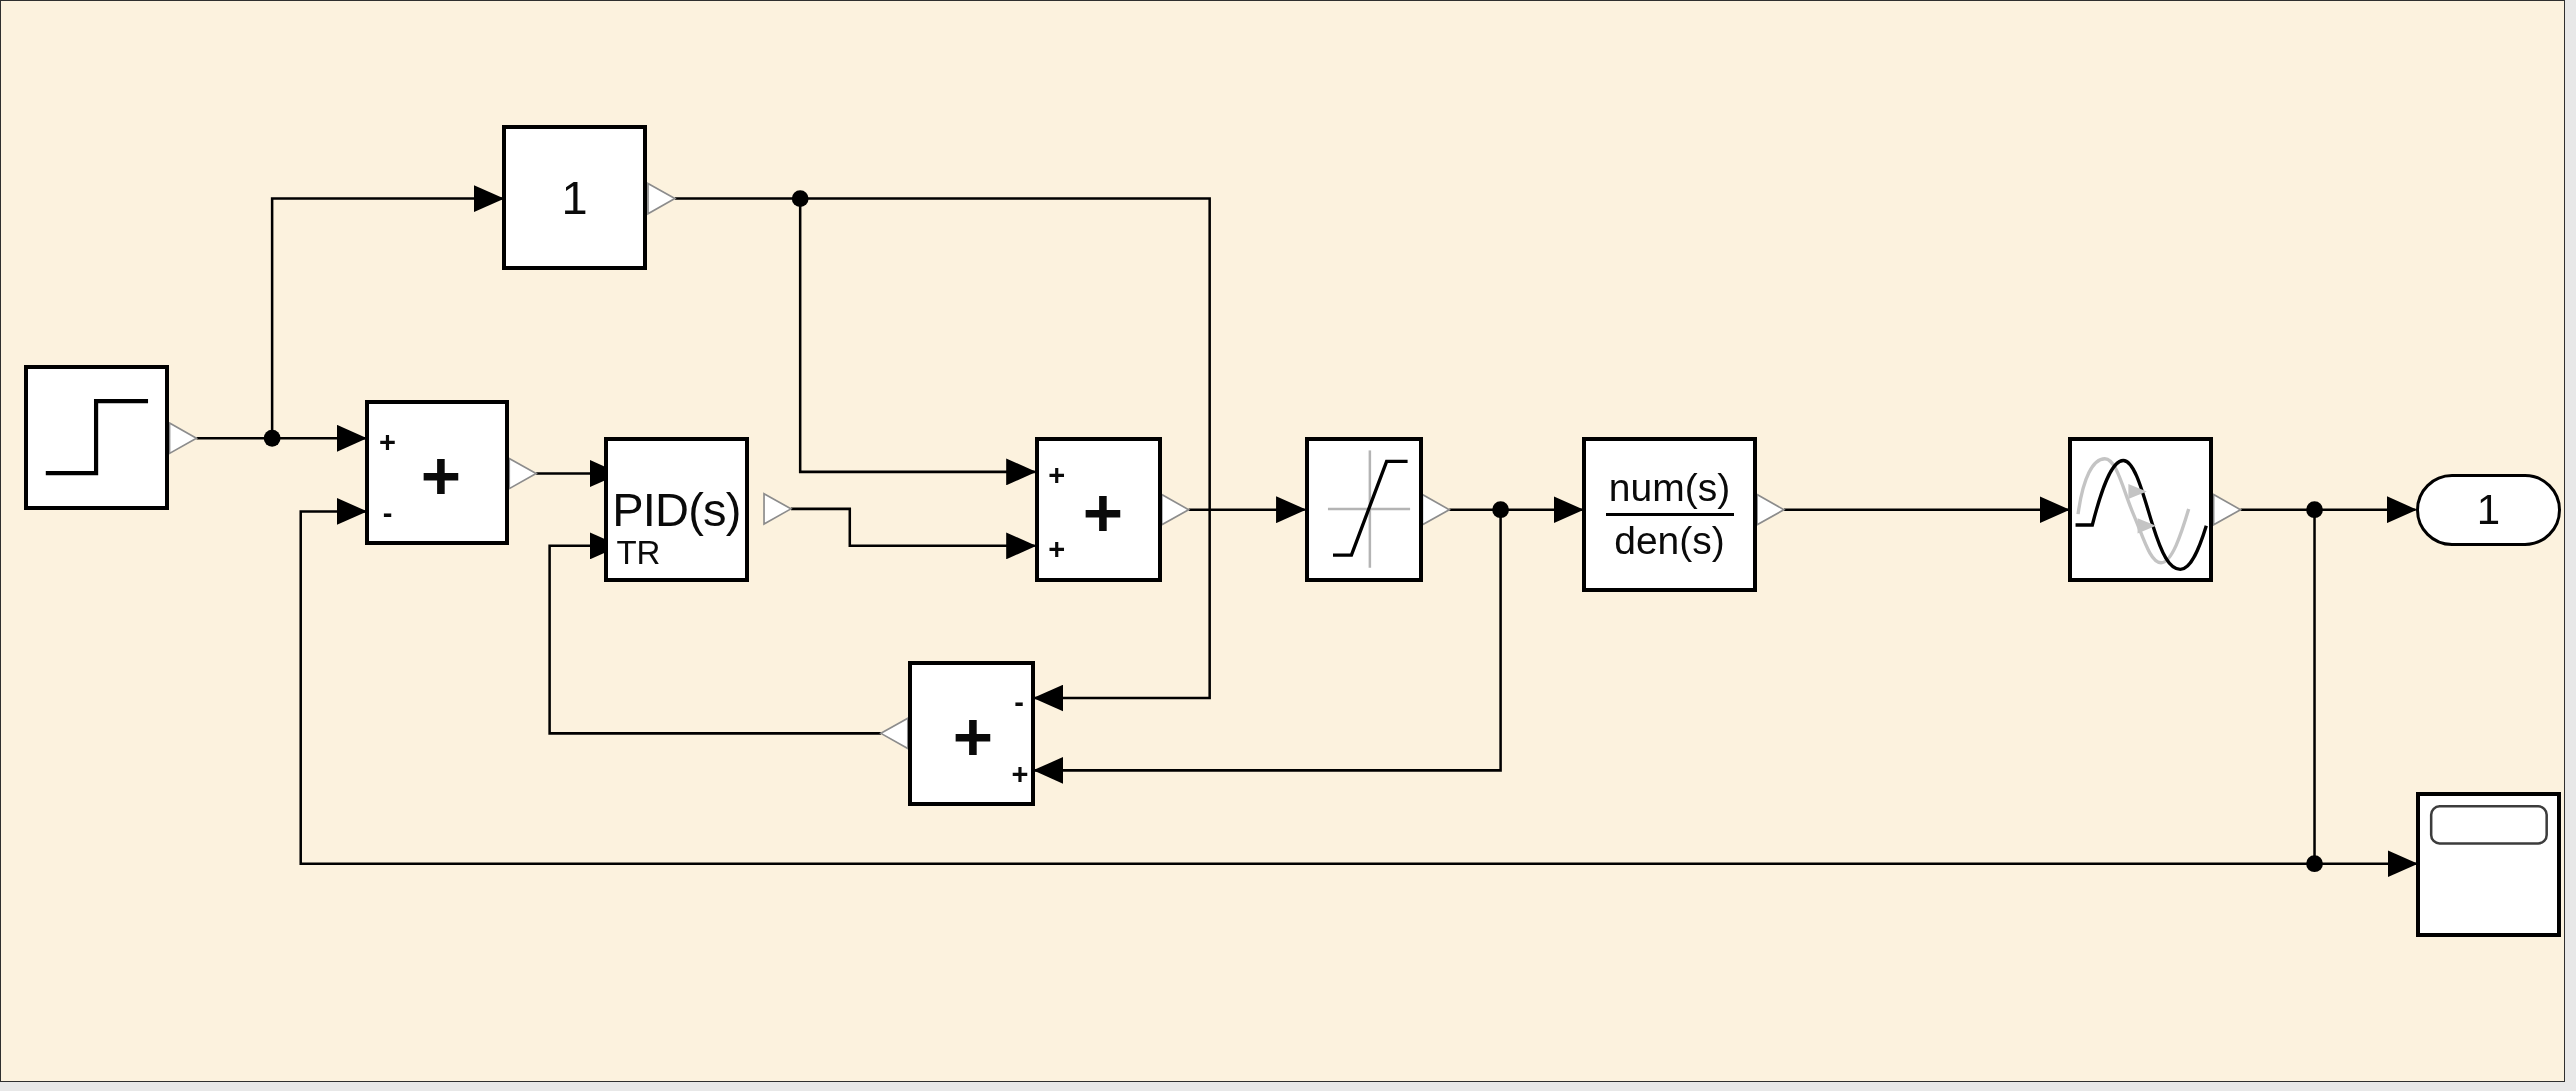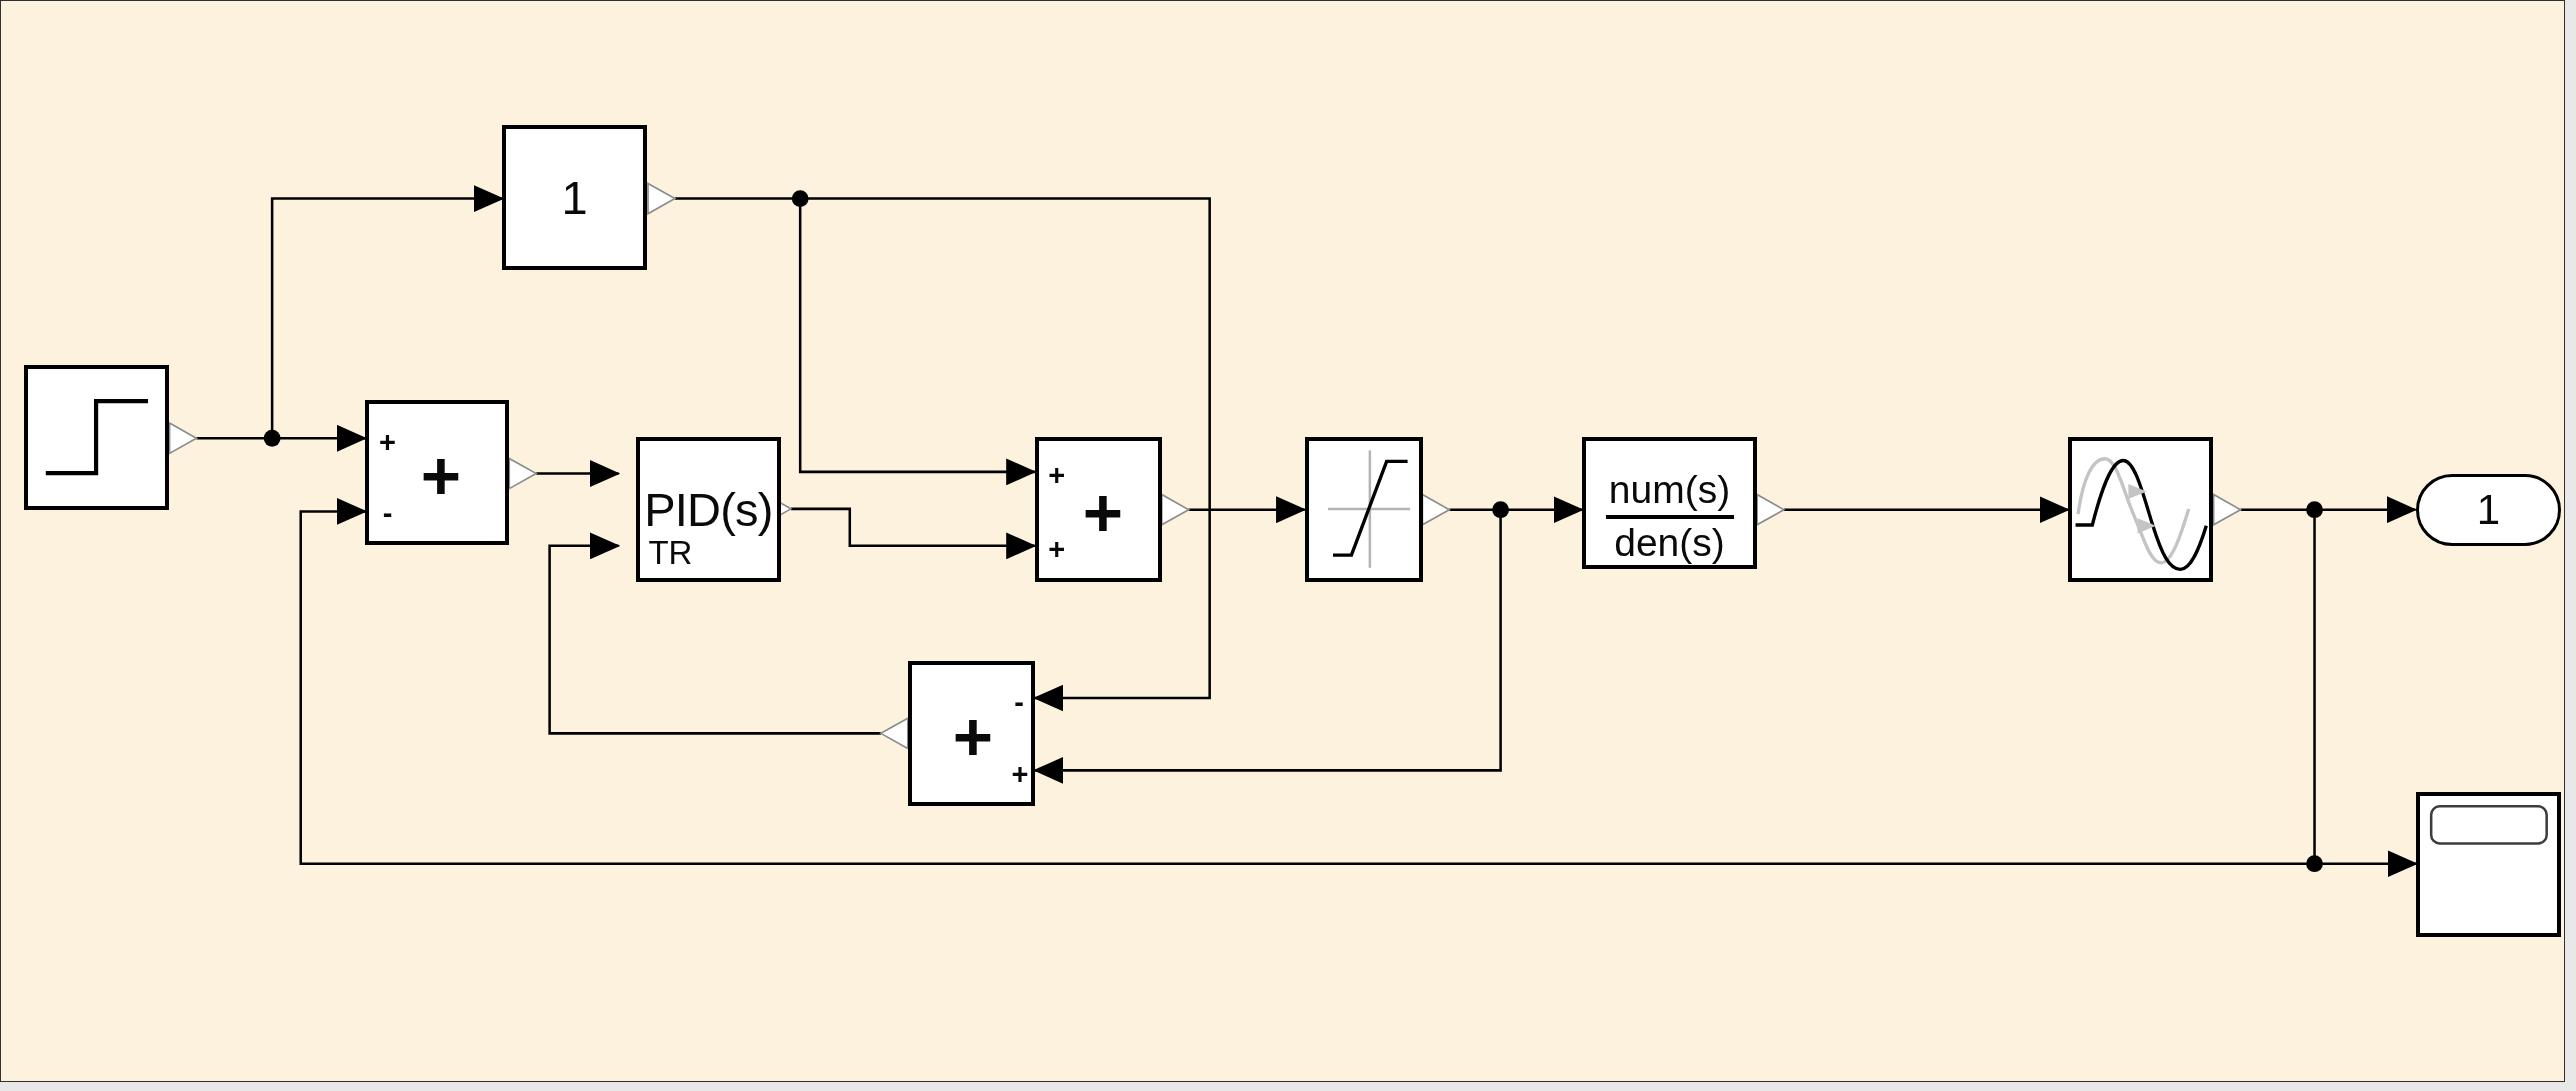--- a/index.html
+++ b/index.html
@@ -98,40 +98,40 @@
   <div class="block" style="left:501px;top:124px;width:145px;height:145px;">
     <span class="gain-label">1</span>
   </div>
 
   <div class="block" style="left:364px;top:399px;width:144px;height:145px;">
     <span class="sum-sign" style="left:18.5px;top:38px;">+</span>
     <span class="sum-sign" style="left:18.5px;top:109px;">-</span>
     <span class="sum-center" style="left:72px;top:71px;">+</span>
   </div>
 
-  <div class="block" style="left:635px;top:436px;width:145px;height:145px;">
+  <div class="block" style="left:603px;top:436px;width:145px;height:145px;">
     <span class="pid-label">PID(s)</span>
     <span class="tr-label">TR</span>
   </div>
 
   <div class="block" style="left:1034px;top:436px;width:127px;height:145px;">
     <span class="sum-sign" style="left:17.7px;top:34px;">+</span>
     <span class="sum-sign" style="left:17.7px;top:108px;">+</span>
     <span class="sum-center" style="left:64px;top:71px;">+</span>
   </div>
 
   <div class="block" style="left:1304px;top:436px;width:118px;height:145px;">
     <svg class="icon" width="118" height="145" viewBox="0 0 140 173">
       <line x1="77" y1="16" x2="77" y2="156" stroke="#b4b4b4" stroke-width="3"></line>
       <line x1="27" y1="86" x2="125" y2="86" stroke="#b4b4b4" stroke-width="3"></line>
       <polyline points="33,141 55,141 97,29 122,29" fill="none" stroke="#000" stroke-width="4"></polyline>
     </svg>
   </div>
 
-  <div class="block" style="left:1581px;top:436px;width:175px;height:132px;align-items:flex-end;">
+  <div class="block" style="left:1581px;top:436px;width:175px;height:155px;">
     <div class="tf-stack">
       <span class="tf-num">num(s)</span>
       <span class="tf-bar"></span>
       <span class="tf-den">den(s)</span>
     </div>
   </div>
 
   <div class="block" style="left:2067px;top:436px;width:145px;height:145px;">
     <svg class="icon" width="145" height="145" viewBox="0 0 173 173">
       <path d="M12,92 C18,48 30,26 44,26 C58,26 66,64 78,92 C90,120 98,150 111,150 C124,150 135,116 144,86" fill="none" stroke="#c4c4c4" stroke-width="4"></path>

